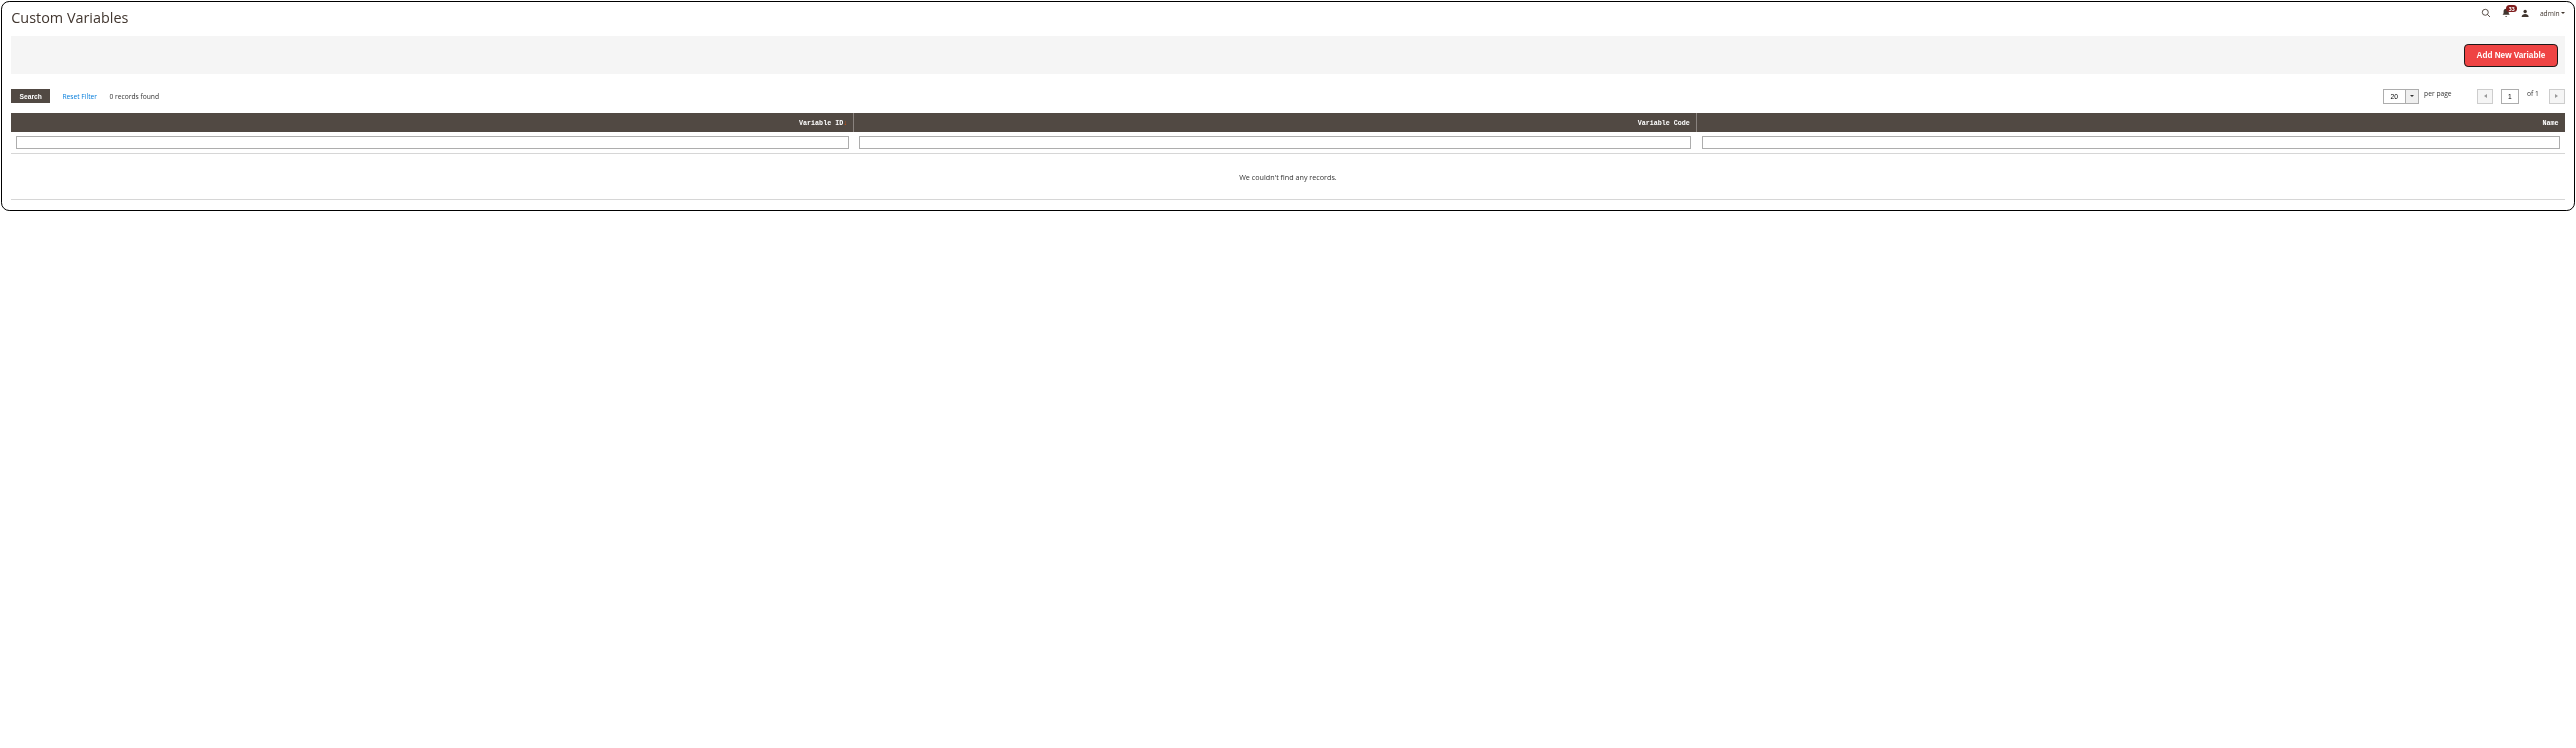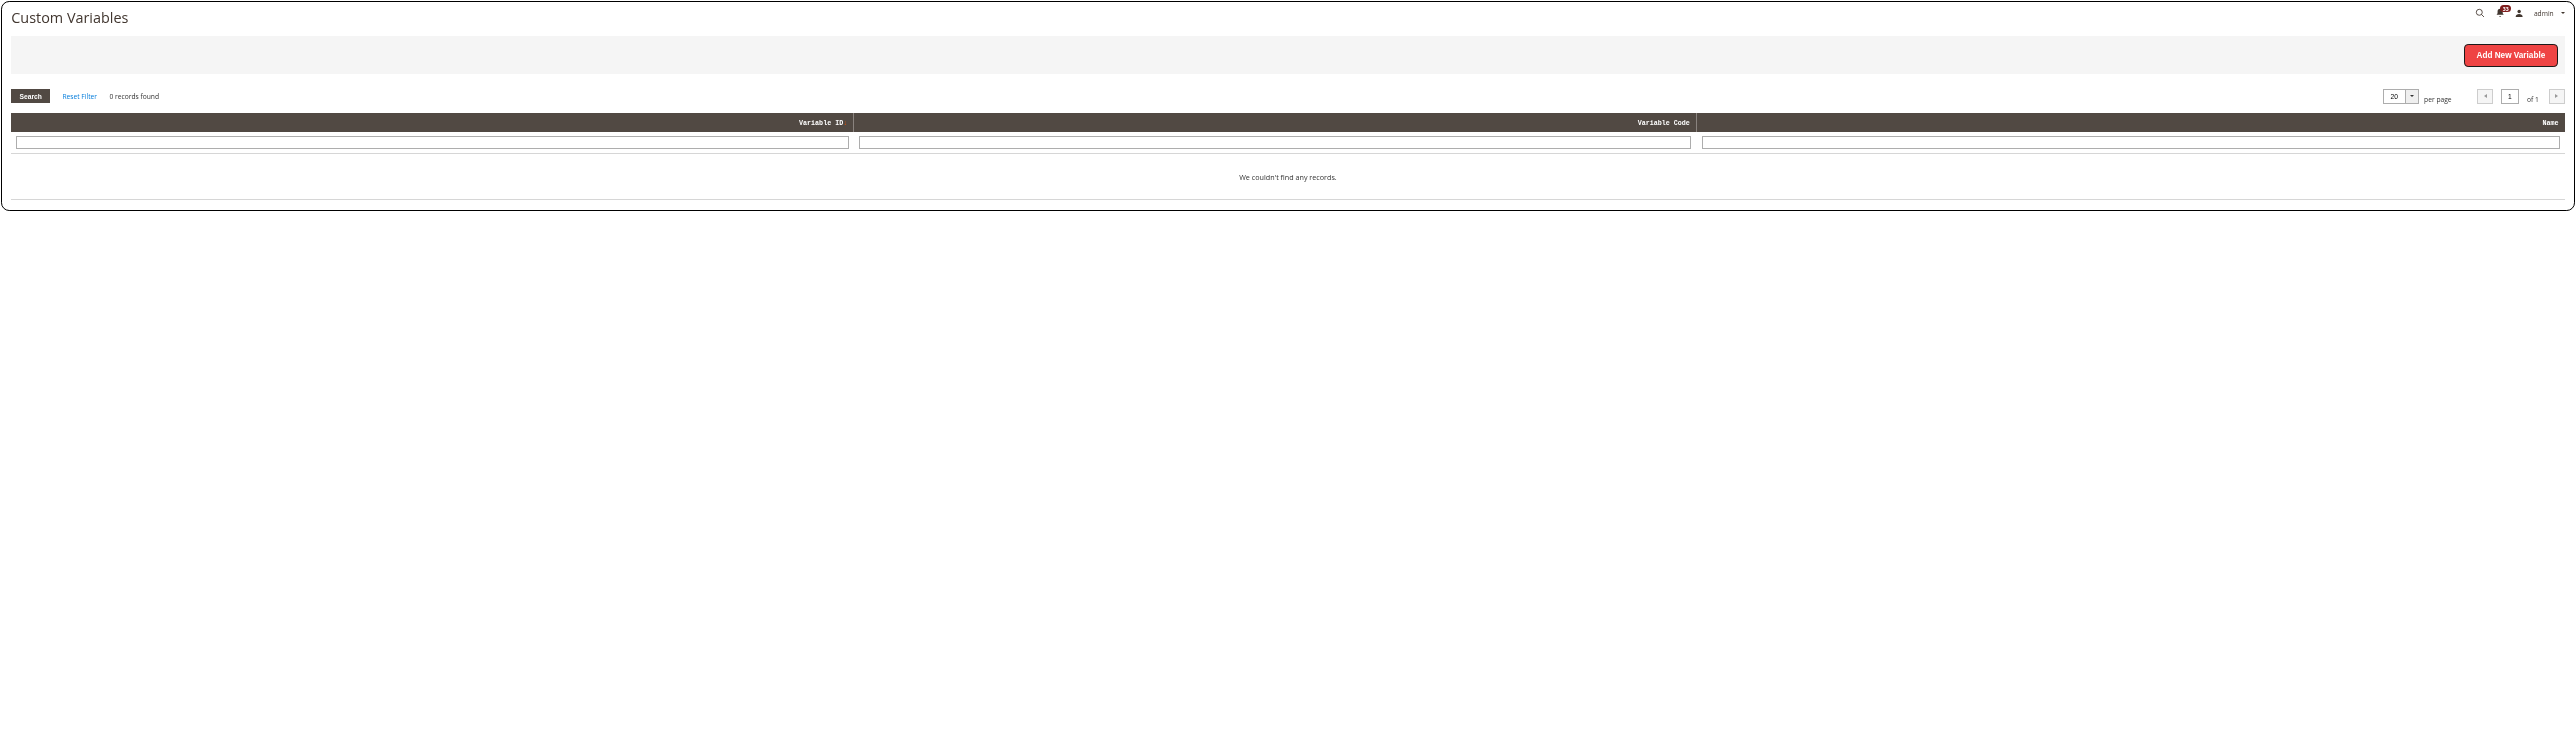--- a/index.html
+++ b/index.html
@@ -41,21 +41,21 @@
   font-weight: 700;
   border-radius: 4.6px;
   padding: 0.5px 2.6px;
   line-height: 6.2px;
 }
 .admin-label {
   font-size: 6.7px;
   color: #41362f;
   display: inline-flex;
   align-items: center;
-  gap: 7px;
+  gap: 1px;
   cursor: pointer;
 }
 .admin-label .caret {
   width: 0; height: 0;
   border-left: 2.1px solid transparent;
   border-right: 2.1px solid transparent;
   border-top: 2.6px solid #41362f;
 }
 .action-bar {
   background: #f5f5f5;
@@ -98,21 +98,21 @@
   color: #007bdb;
   font-size: 6.7px;
   cursor: pointer;
 }
 .records-found {
   color: #333;
   font-size: 6.7px;
 }
 .grid-controls-right {
   display: flex;
-  align-items: flex-end;
+  align-items: flex-start;
   gap: 5.2px;
   margin-left: 24px;
 }
 .page-size-wrap {
   display: inline-flex;
   border: 0.5px solid #adadad;
 }
 .page-size-input {
   width: 20.6px;
   height: 13.4px;

